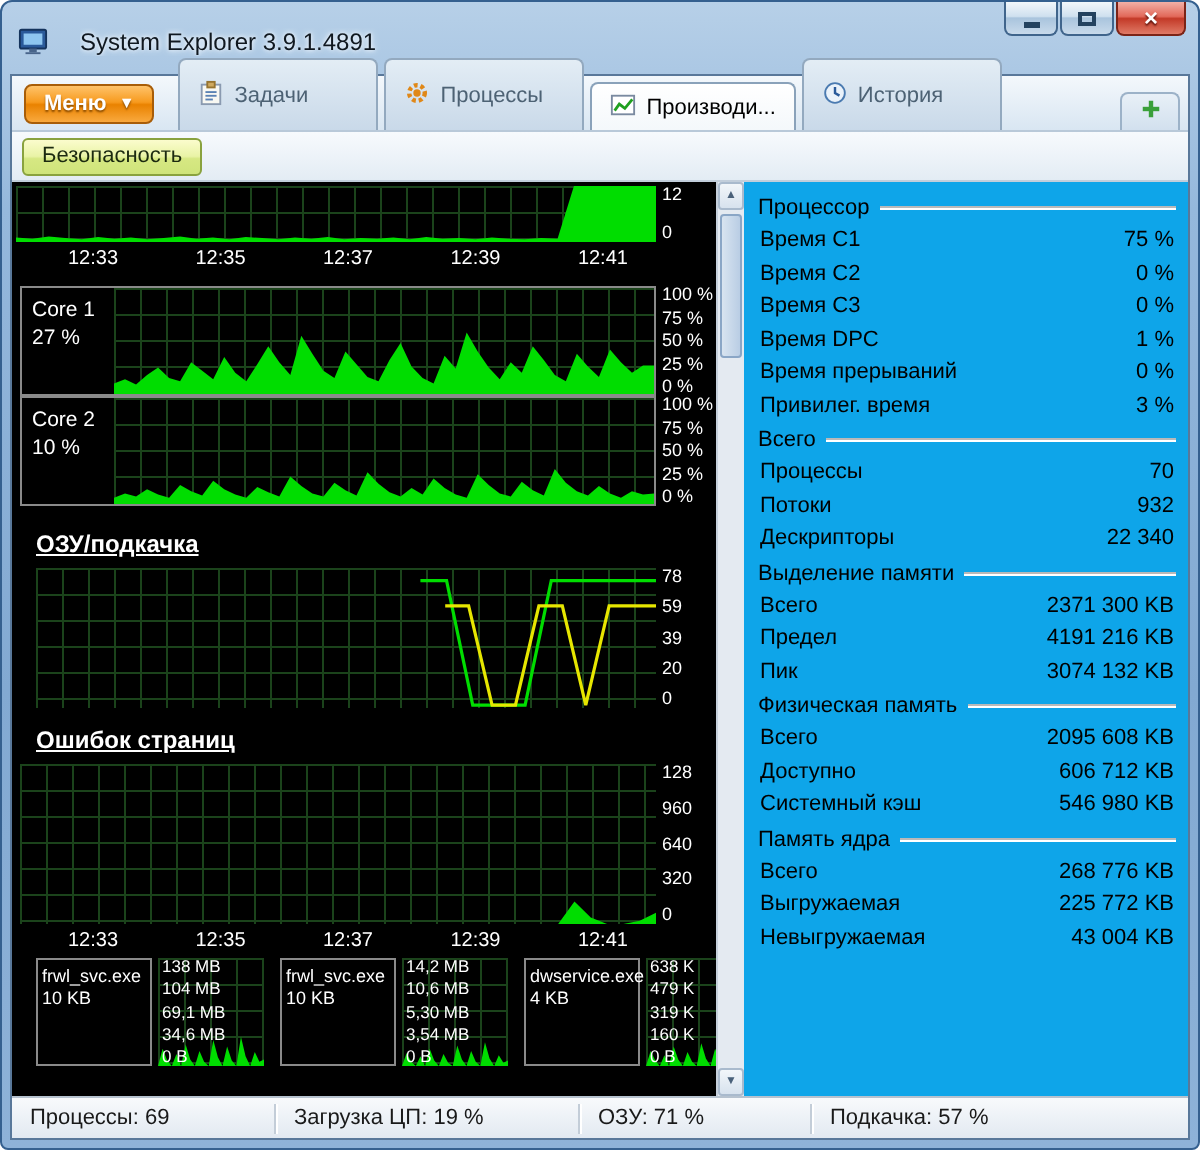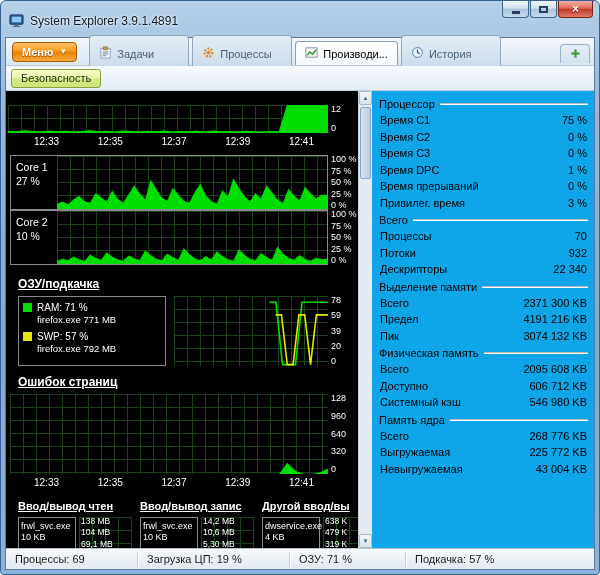--- a/index.html
+++ b/index.html
@@ -11,39 +11,39 @@
   }
   .window {
     width:600px; height:575px;
     background:linear-gradient(180deg,#b7d0e8 0%,#95b8dc 18%,#82a9d2 60%,#8eb2d8 100%);
     border:1px solid #35608f;
     border-radius:6px 6px 4px 4px;
     padding:0 4px 4px 4px;
     display:flex; flex-direction:column;
   }
   
-  .titlebar { height:36px; display:flex; align-items:center; gap:5px; padding:3px 0 0 4px; position:relative; }
+  .titlebar { height:36px; display:flex; align-items:center; gap:15px; padding:3px 0 0 4px; position:relative; }
   .app-icon { width:16px; height:16px; display:flex; align-items:center; }
   .title { flex:1; font-size:12px; color:#101820; text-shadow:0 0 4px #eaf4ff, 0 0 2px #ffffff; white-space:nowrap; overflow:hidden; }
   .win-controls { position:absolute; top:0; right:2px; display:flex; }
   .win-btn {
     width:27px; height:17px; margin-left:1px;
     border:1px solid #44false; border:1px solid #40658c; border-top:none;
     border-radius:0 0 4px 4px;
     background:linear-gradient(#f2f7fb,#cfe0ef 45%,#a9c4dd 50%,#c8daeb);
     display:flex; align-items:center; justify-content:center;
   }
   .win-btn.close { width:35px; background:linear-gradient(#f2b0a6,#e2695a 45%,#c33a28 52%,#e07a66); border-color:#7c2417; }
   .g-min { width:8px; height:3px; background:#23425f; margin-top:6px; }
   .g-max { width:9px; height:7px; border:2px solid #23425f; }
   .g-close { color:#fff; font-size:12px; font-weight:bold; line-height:12px; text-shadow:0 1px 1px #5a1008; }
   
   .client { flex:1; min-height:0; border:1px solid #5c7linear; border:1px solid #59789a; background:#eef3f8; display:flex; flex-direction:column; }
   
-  .tabstrip { height:28px; flex:0 0 28px; background:linear-gradient(#f4f8fc,#d9e6f2); display:flex; align-items:center; padding:3px 4px 0 4px; border-bottom:1px solid #b9c9d9; }
+  .tabstrip { height:28px; flex:0 0 28px; background:linear-gradient(#f4f8fc,#d9e6f2); display:flex; align-items:flex-end; padding:3px 4px 0 4px; border-bottom:1px solid #b9c9d9; }
   .menu-btn {
     height:20px; margin:0 12px 3px 2px; padding:0 9px;
     background:linear-gradient(#ffc36a,#f79a1e 45%,#e98200 52%,#f9a93e);
     border:1px solid #a85d08; border-radius:4px;
     color:#fff; font-weight:bold; font-size:11px;
     display:flex; align-items:center; gap:6px;
     text-shadow:0 1px 1px #8a4c00; cursor:default;
   }
   .menu-arrow { font-size:8px; line-height:8px; }
   .tab {
@@ -64,21 +64,21 @@
   .toolbar-row { height:25px; flex:0 0 25px; background:linear-gradient(#f7fafd,#e3ecf4); border-bottom:1px solid #c2cedb; display:flex; align-items:center; padding:0 5px; }
   .security-btn {
     height:19px; padding:0 9px; font-size:11px; color:#1c2a10;
     background:linear-gradient(#fbfccd,#e9f3a6 48%,#d6e883 55%,#cfe47a);
     border:1px solid #89a23e; border-radius:3px;
     font-family:"Liberation Sans", sans-serif;
   }
   
   .content { flex:1; min-height:0; display:flex; }
   
-  .charts { width:352px; flex:0 0 352px; background:#000; color:#fff; font-size:10px; overflow:hidden; display:flex; flex-direction:column; padding:14px 0 2px 2px; }
+  .charts { width:352px; flex:0 0 352px; background:#000; color:#fff; font-size:10px; overflow:hidden; display:flex; flex-direction:column; padding:2px 0 2px 2px; }
   .grid {
     background-color:#000;
     background-image:linear-gradient(#1b431b 1px, transparent 1px), linear-gradient(90deg,#1b431b 1px, transparent 1px);
     background-size:13px 13px;
   }
   .chart-svg { position:absolute; inset:0; width:100%; height:100%; }
   .ycol { width:30px; flex:0 0 30px; display:flex; flex-direction:column; justify-content:space-between; padding-left:3px; font-size:9px; color:#fff; line-height:9px; }
   .row-cpu { display:flex; height:28px; flex:0 0 28px; }
   .cpu-chart { flex:1; position:relative; }
   .time-row { display:flex; justify-content:space-between; padding:3px 44px 2px 26px; font-size:10px; height:17px; flex:0 0 17px; }
@@ -263,32 +263,20 @@
               <span>50 %</span>
               <span>25 %</span>
               <span>0 %</span>
             </div>
           </div>
         </div>
 
         <div class="section-h">ОЗУ/подкачка</div>
 
         <div class="ram-row">
-          <div class="ram-legend">
-            <div class="leg-top">
-              <span class="swatch" style="background:#00dd00"></span>
-              <span>RAM: 71 %</span>
-            </div>
-            <div class="leg-detail">firefox.exe 771 MB</div>
-            <div class="leg-top">
-              <span class="swatch" style="background:#e6e600"></span>
-              <span>SWP: 57 %</span>
-            </div>
-            <div class="leg-detail">firefox.exe 792 MB</div>
-          </div>
           <div class="ram-chart grid">
               <svg viewBox="0 0 100 100" preserveAspectRatio="none" class="chart-svg">
                 <polyline fill="none" stroke="#00dd00" stroke-width="1.6" vector-effect="non-scaling-stroke" points="62.00,9.00 66.22,9.00 70.44,98.00 74.67,98.00 78.89,98.00 83.11,9.00 87.33,9.00 91.56,9.00 95.78,9.00 100.00,9.00"></polyline>
                 <polyline fill="none" stroke="#e6e600" stroke-width="1.6" vector-effect="non-scaling-stroke" points="66.00,27.00 69.78,27.00 73.56,98.00 77.33,98.00 81.11,27.00 84.89,27.00 88.67,98.00 92.44,27.00 96.22,27.00 100.00,27.00"></polyline>
               </svg>
             </div>
           <div class="ycol">
             <span>78</span>
             <span>59</span>
             <span>39</span>
@@ -315,25 +303,20 @@
         </div>
 
         <div class="time-row">
           <span>12:33</span>
           <span>12:35</span>
           <span>12:37</span>
           <span>12:39</span>
           <span>12:41</span>
         </div>
 
-        <div class="io-heads">
-          <span class="io-h1">Ввод/вывод чтен</span>
-          <span class="io-h2">Ввод/вывод запис</span>
-          <span class="io-h3">Другой ввод/вы</span>
-        </div>
 
         <div class="io-row">
           <div class="io-col">
             <div class="io-box">
               <div>frwl_svc.exe</div>
               <div>10 KB</div>
             </div>
             <div class="io-chart grid">
               <div class="io-scale">
                 <span>138 MB</span>

